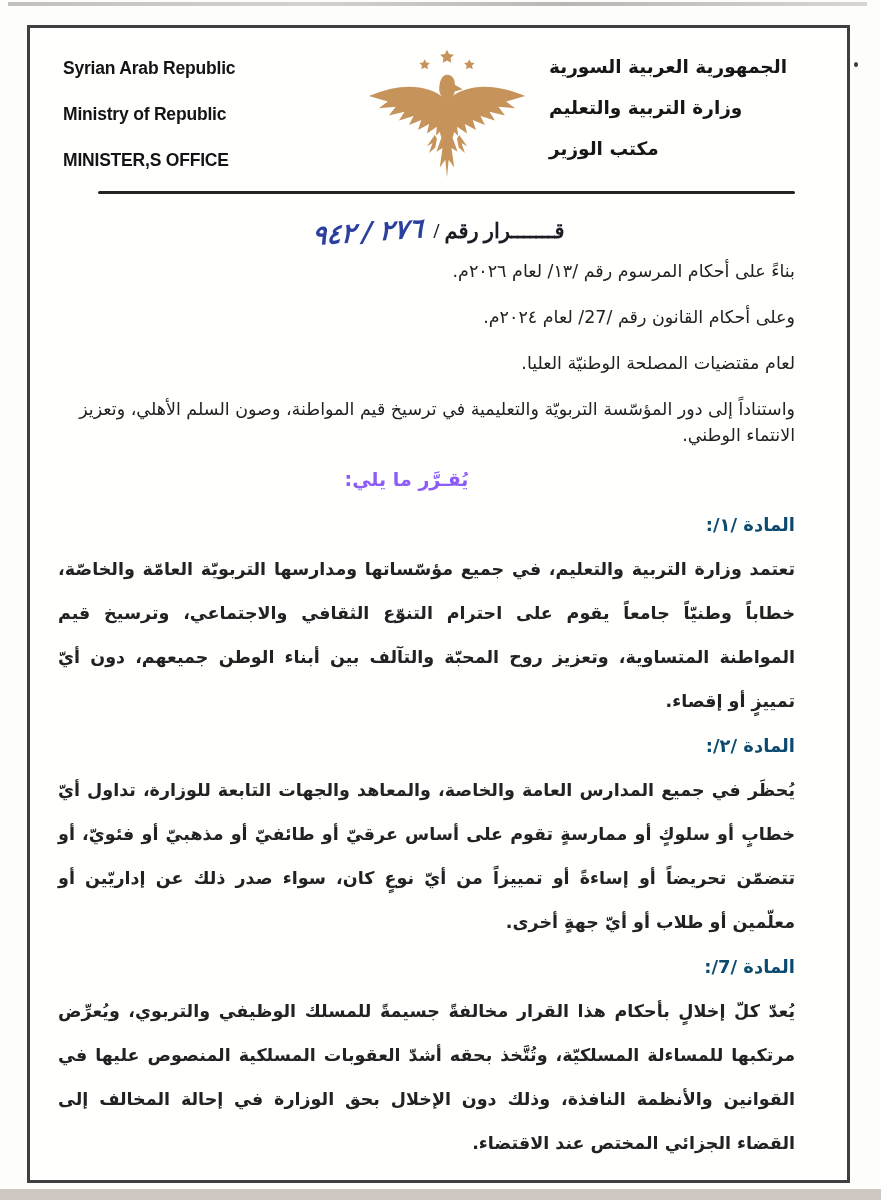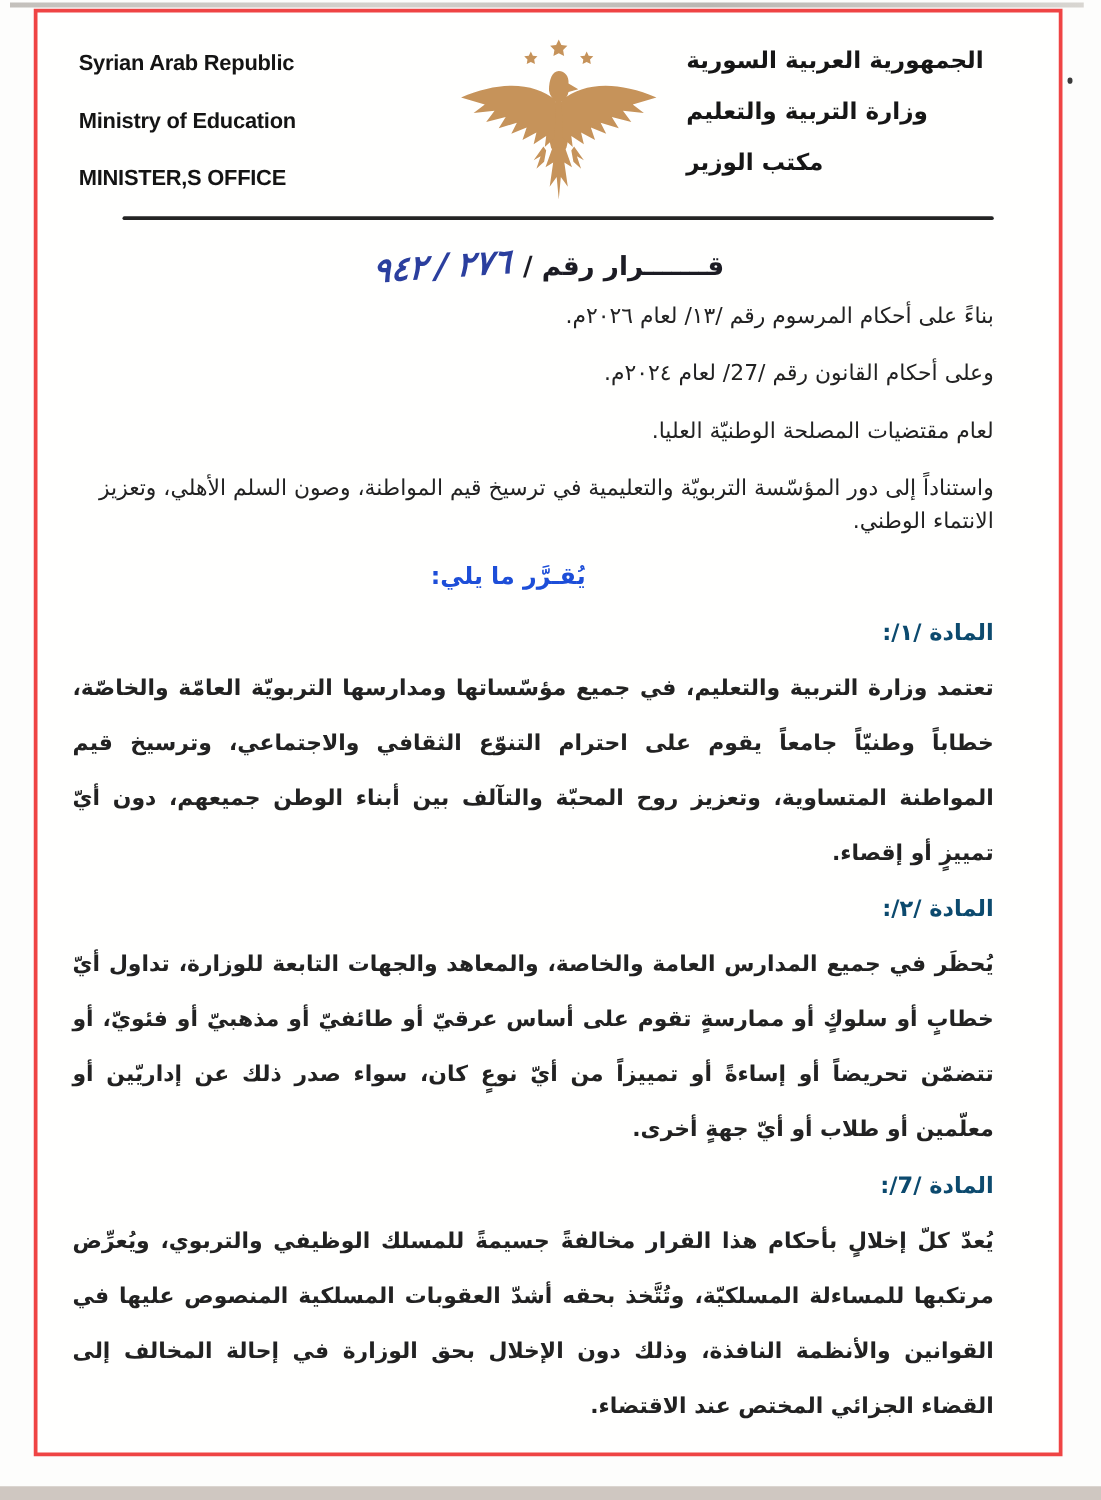--- a/index.html
+++ b/index.html
@@ -20,22 +20,22 @@
   .artifact-bottom{
     position:absolute;bottom:0;left:0;right:0;height:11px;
     background:#cfc7c1;
   }
   .stray-dot{
     position:absolute;right:23px;top:62px;width:4px;height:5px;
     background:#3a3a3a;border-radius:50%;
   }
   
   .frame{
-    position:absolute;left:27px;top:7px;width:817px;height:1152px;
-    border:3px solid #ef4444;
+    position:absolute;left:27px;top:25px;width:817px;height:1152px;
+    border:3px solid #404040;
     background:#fffffe;
   }
   
   .hdr-en{
     position:absolute;left:33px;top:30px;
     font-family:"Liberation Sans", sans-serif;
     font-weight:bold;color:#141414;
     font-size:17.5px;letter-spacing:-0.2px;
   }
   .hdr-en div{margin-bottom:25px;white-space:nowrap;}
@@ -51,40 +51,40 @@
     position:absolute;left:68px;top:163px;width:697px;height:3px;
     background:#242424;border-radius:2px;
   }
   
   .decree-line{
     position:absolute;top:180px;left:0;right:0;
     display:flex;flex-direction:row;direction:rtl;justify-content:center;
     align-items:center;gap:6px;height:46px;
   }
   .decree-label{
-    font-size:21px;font-weight:bold;color:#1c1c24;white-space:nowrap;
+    font-size:21px;font-weight:bold;color:#1c1c24;white-space:nowrap;font-family:Liberation Serif, serif;
   }
   .hand-group{
     display:inline-flex;direction:rtl;align-items:center;gap:7px;
     transform:rotate(-4deg) skewX(-6deg);
     margin-right:4px;
   }
   .hand{
     color:#2b3f9e;font-size:27px;font-weight:bold;font-style:italic;
     white-space:nowrap;
   }
   
   .doc-body{
     position:absolute;top:230px;left:28px;right:52px;
     direction:rtl;text-align:right;
     color:#222;font-size:17.5px;
   }
   .pre{margin:0 0 20px;line-height:26px;font-weight:500;}
   .decides{
-    font-weight:bold;font-size:19px;color:#1d4ed8;
+    font-weight:bold;font-size:19px;color:#8b5cf6;
     text-align:center;margin:4px 40px 24px 0;
   }
   .article h3{
     font-size:18px;font-weight:bold;color:#0c4a6e;margin:0 0 12px;
   }
   .article p{
     margin:0 0 12px;line-height:44px;
     text-align:justify;text-justify:inter-word;
     font-weight:700;
   }
@@ -95,21 +95,21 @@
 <div>
 
   <div class="artifact-top"></div>
   <div class="artifact-bottom"></div>
   <div class="stray-dot"></div>
 
   <div class="frame">
 
     <div class="hdr-en">
       <div>Syrian Arab Republic</div>
-      <div>Ministry of Education</div>
+      <div>Ministry of Republic</div>
       <div>MINISTER,S OFFICE</div>
     </div>
 
     <div class="emblem">
       <svg viewBox="0 0 300 240" xmlns="http://www.w3.org/2000/svg">
         <g fill="#c6935a">
 
           <path transform="translate(150,16) scale(1.3)" d="M0,-10 L2.9,-4 L9.5,-3.1 L4.8,1.5 L5.9,8.1 L0,5 L-5.9,8.1 L-4.8,1.5 L-9.5,-3.1 L-2.9,-4 Z"></path>
           <path transform="translate(110,30)" d="M0,-10 L2.9,-4 L9.5,-3.1 L4.8,1.5 L5.9,8.1 L0,5 L-5.9,8.1 L-4.8,1.5 L-9.5,-3.1 L-2.9,-4 Z"></path>
           <path transform="translate(190,30)" d="M0,-10 L2.9,-4 L9.5,-3.1 L4.8,1.5 L5.9,8.1 L0,5 L-5.9,8.1 L-4.8,1.5 L-9.5,-3.1 L-2.9,-4 Z"></path>

